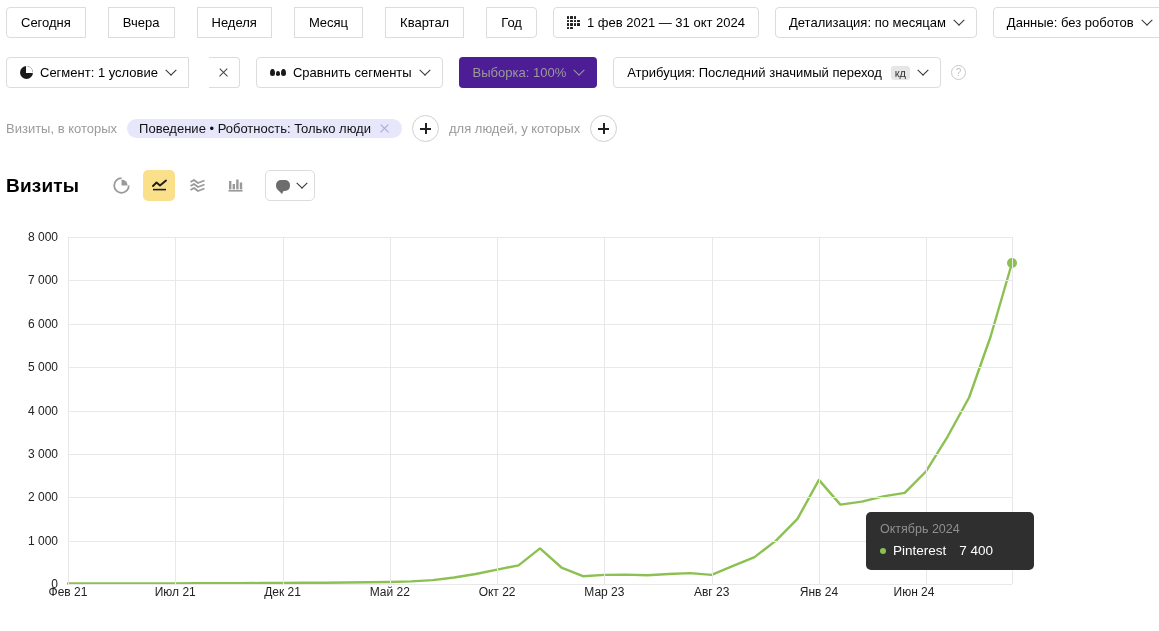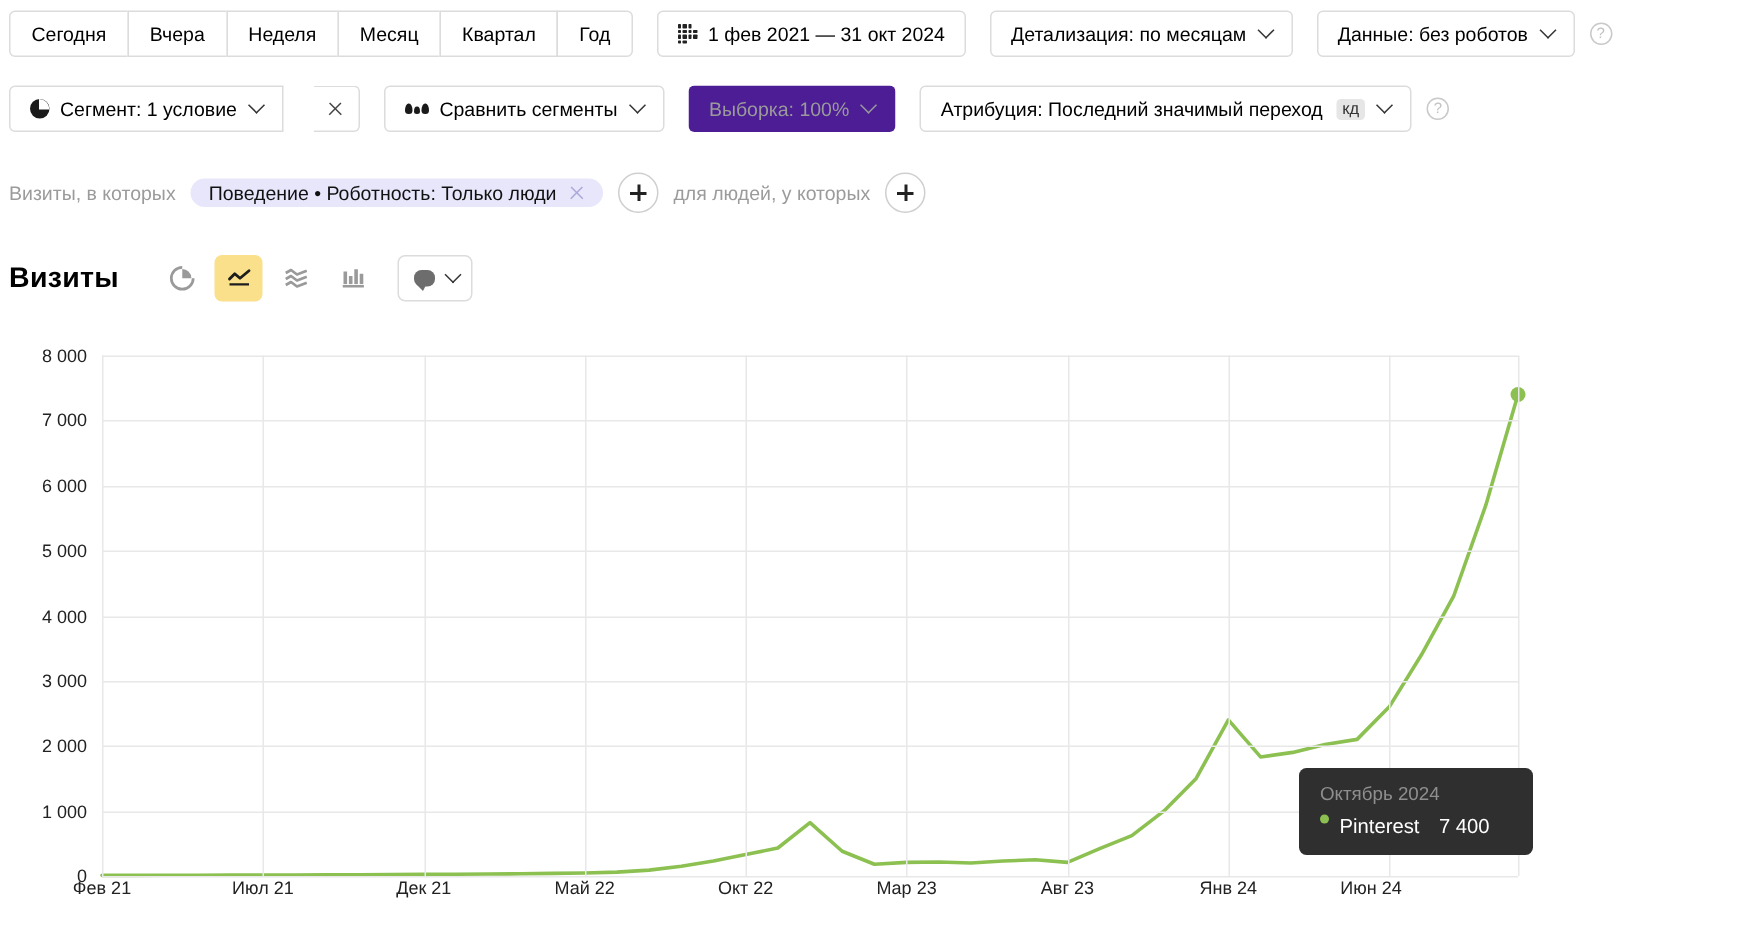--- a/index.html
+++ b/index.html
@@ -11,21 +11,21 @@
     color: #000;
     overflow: hidden;
     position: relative;
   }
 
   
   .toolbar-row1 {
     position: absolute; left: 6px; top: 7px;
     display: flex; align-items: center; gap: 0;
   }
-  .seg-group { display: flex; }
+  .seg-group { display: flex; gap: 23px; }
   .seg-btn {
     height: 31px; padding: 0 14px;
     display: flex; align-items: center; justify-content: center;
     border: 1px solid #dcdcdc;
     background: #fff;
     font-size: 13px; color: #000;
     margin-left: -1px;
     white-space: nowrap;
     cursor: pointer;
   }
@@ -167,26 +167,26 @@
   .chart-area { position:absolute; left:0; top:225px; width:1159px; height:380px; }
   .ylabels { position:absolute; left:0; top:0; width:58px; height:347px; }
   .ylabel { position:absolute; right:0; font-size:12px; color:#222; transform: translateY(-50%); white-space:nowrap;}
   .xlabel { position:absolute; font-size:12px; color:#222; transform: translateX(-50%); white-space:nowrap; top:360px;}
   .plot { position:absolute; left:68px; top:12px; width:944px; height:347px; }
   .plot .grid-h { position:absolute; left:0; width:100%; height:1px; background:#e8e8e8; }
   .plot .grid-v { position:absolute; top:0; height:100%; width:1px; background:#e8e8e8; }
   .plot svg { position:absolute; left:0; top:0; overflow:visible; }
 
   .tooltip {
-    position:absolute; left:866px; top:287px; width:156px;
+    position:absolute; left:866px; top:287px; width:168px;
     background:#2f2f2f; border-radius:5px; padding:10px 14px 12px 14px;
     color:#fff;
   }
   .tt-title { color:#8e8e8e; font-size:12.5px; margin-bottom:7px; }
-  .tt-row { display:flex; gap:7px; font-size:13.5px; }
+  .tt-row { display:flex; align-items:center; gap:7px; font-size:13.5px; }
   .tt-dot { width:6px; height:6px; border-radius:50%; background:#8cc152; }
   .tt-name { color:#fff; }
   .tt-val { color:#fff; margin-left:6px; }
 </style>
 </head>
 <body>
 
 <div class="toolbar-row1">
   <div class="seg-group">
     <div class="seg-btn">Сегодня</div>

